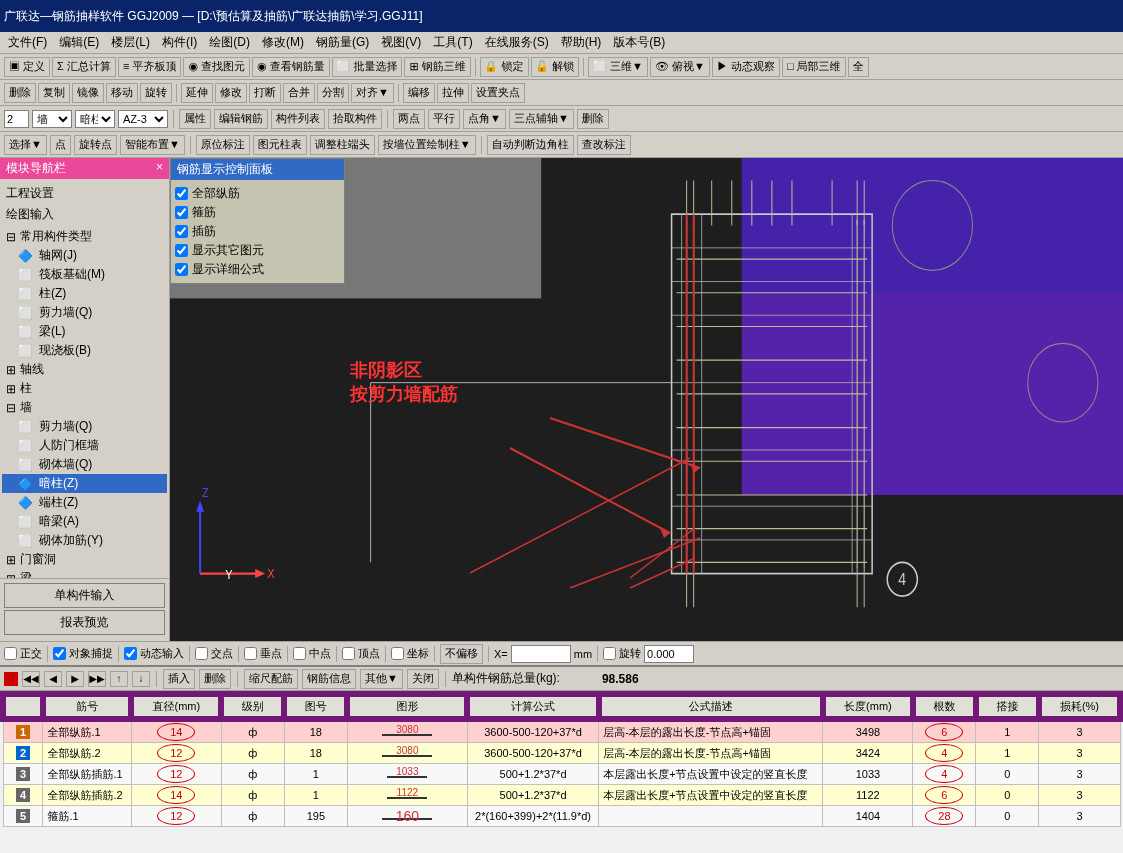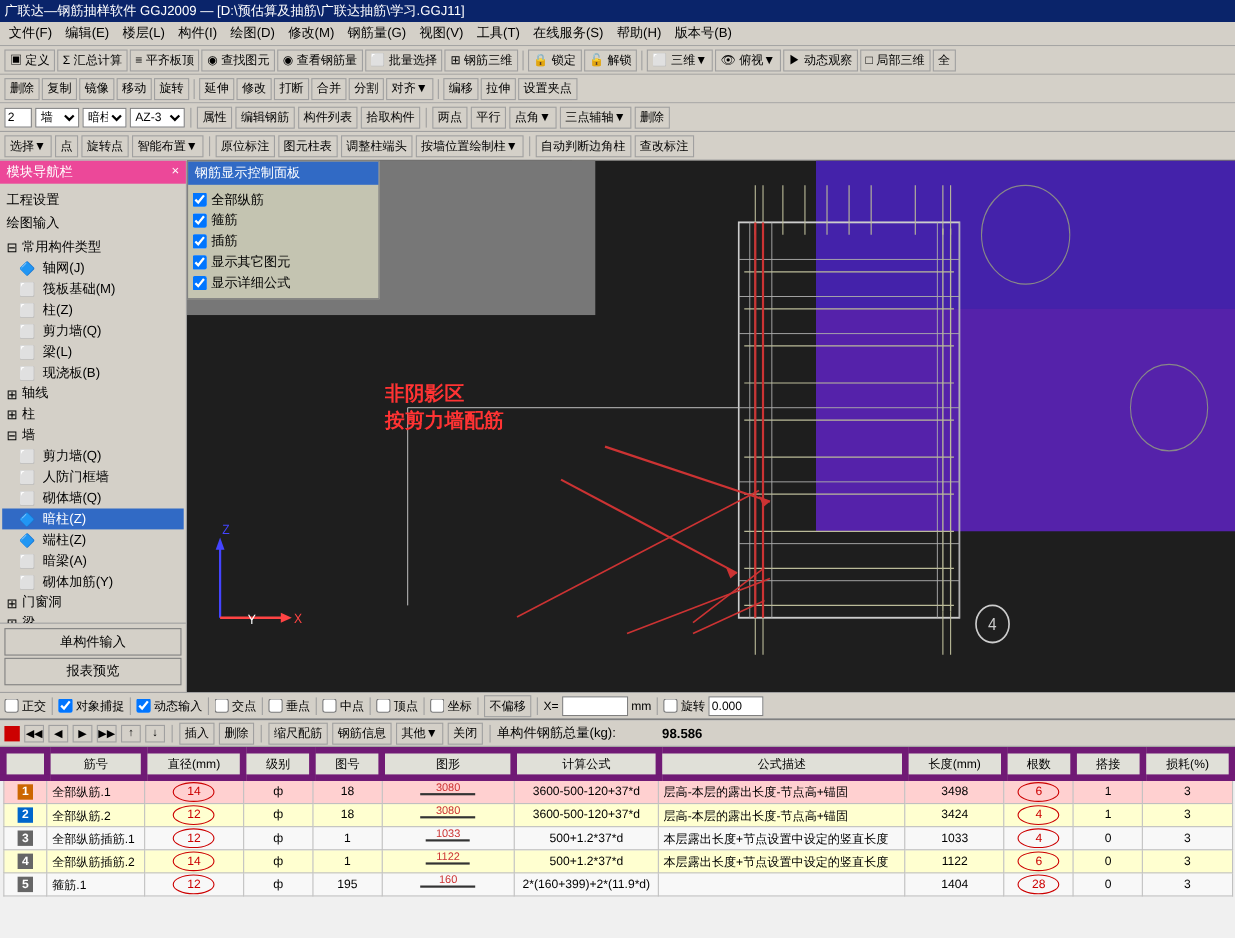--- a/index.html
+++ b/index.html
@@ -1,19 +1,19 @@
 <!DOCTYPE html>
 <html><head>
   <meta charset="utf-8">
   <style>
     * { margin: 0; padding: 0; box-sizing: border-box; }
     body { width: 1123px; height: 853px; overflow: hidden; font-family: 'SimSun', '宋体', sans-serif; font-size: 12px; background: #d4d0c8; }
     
     
-    #title-bar { background: #0a246a; color: white; height: 20px; display: flex; align-items: center; padding: 0 4px; font-size: 12px; }
+    #title-bar { background: #0a246a; color: white; height: 32px; display: flex; align-items: center; padding: 0 4px; font-size: 12px; }
     
     
     #menu-bar { background: #d4d0c8; height: 22px; display: flex; align-items: center; padding: 0 2px; border-bottom: 1px solid #a0a0a0; }
     .menu-item { padding: 2px 6px; font-size: 12px; cursor: pointer; white-space: nowrap; }
     
     
     .toolbar { background: #d4d0c8; height: 26px; display: flex; align-items: center; padding: 2px 4px; border-bottom: 1px solid #a0a0a0; gap: 2px; }
     .toolbar-btn { background: #d4d0c8; border: 1px solid #a0a0a0; padding: 1px 4px; font-size: 11px; cursor: pointer; height: 20px; white-space: nowrap; }
     .toolbar-sep { width: 1px; height: 18px; background: #a0a0a0; margin: 0 2px; }
     
@@ -550,21 +550,21 @@
               <td>3</td>
             </tr>
             <tr>
               <td><span style="background:#666666;color:white;padding:1px 4px;font-weight:bold;">5</span></td>
               <td style="text-align: left;">箍筋.1</td>
               <td><span class="circle-num">12</span></td>
               <td>ф</td>
               <td>195</td>
               <td><span style="display:inline-flex;align-items:center;gap:2px;">
         <span style="display:inline-block;border-top:2px solid #333;width:50px;vertical-align:middle;position:relative;">
-          <span style="position:absolute;top:-12px;left:50%;transform:translateX(-50%);color:#cc3333;font-size:10px;">160</span>
+          <span style="position:absolute;top:-12px;left:50%;transform:translateX(-50%);color:#cc3333;font-size:14px;">160</span>
         </span>
       </span></td>
               <td>2*(160+399)+2*(11.9*d)</td>
               <td style="text-align: left;"></td>
               <td>1404</td>
               <td><span class="circle-num">28</span></td>
               <td>0</td>
               <td>3</td>
             </tr>
           </tbody>

